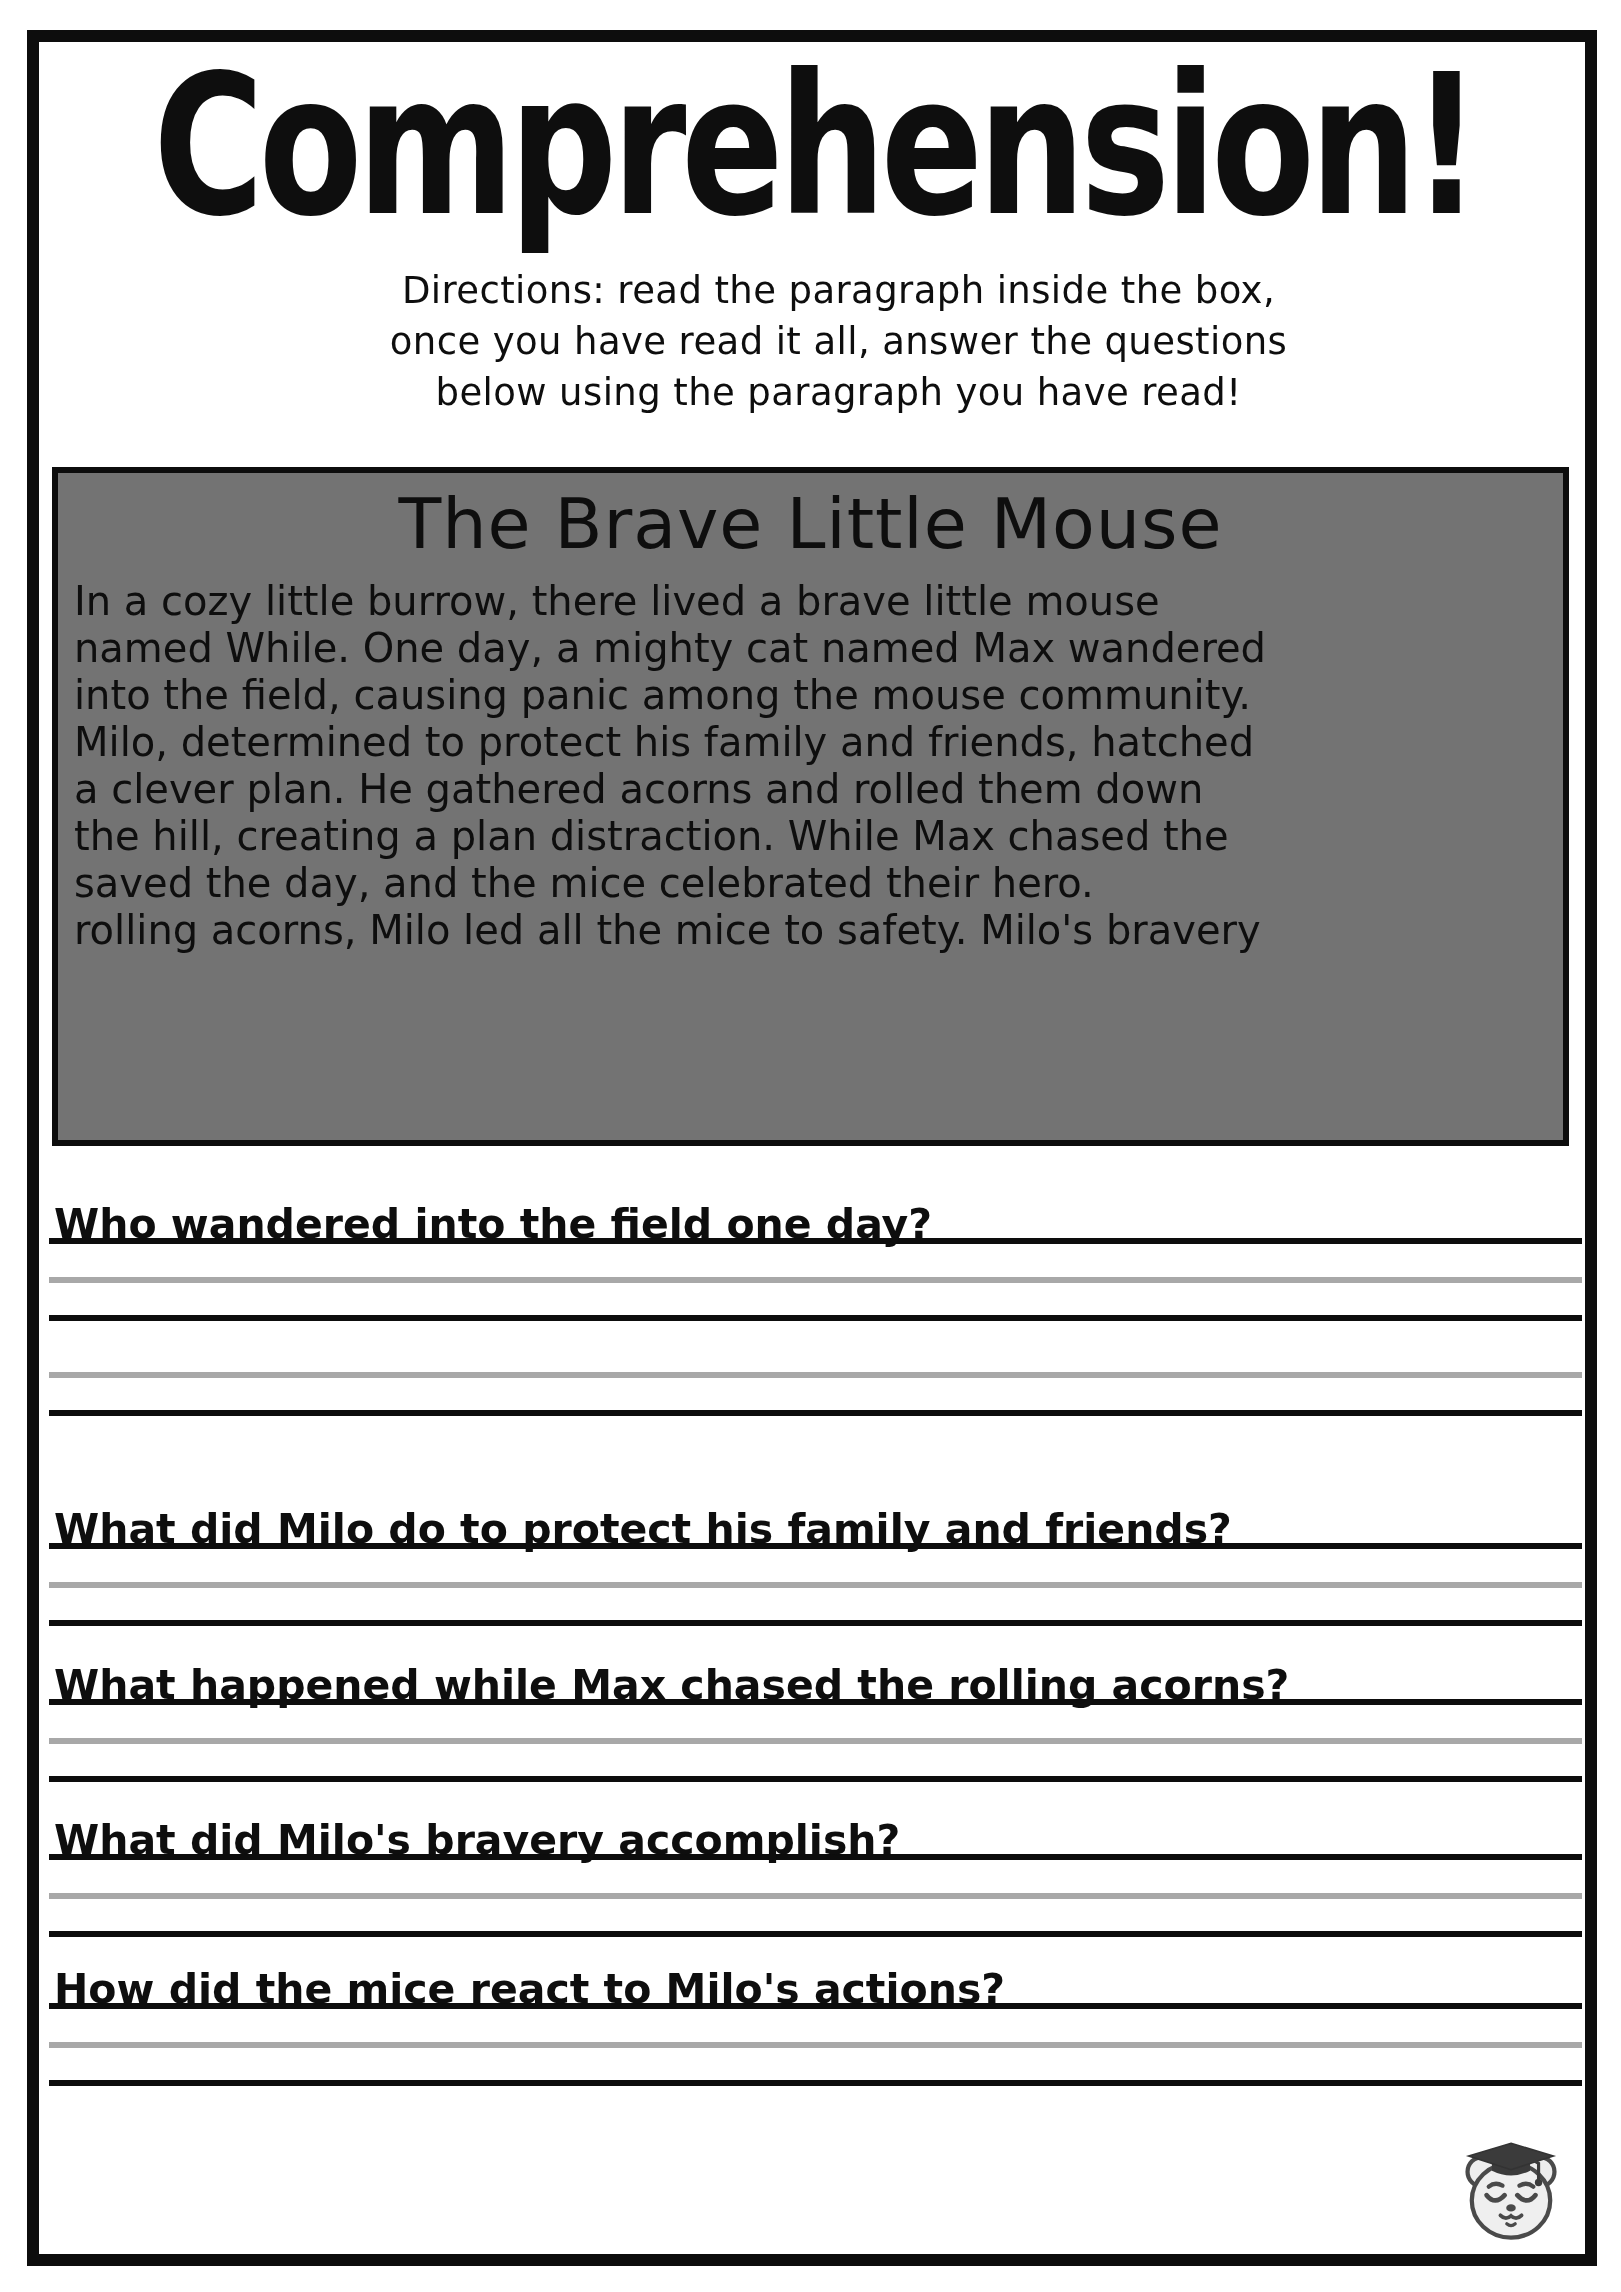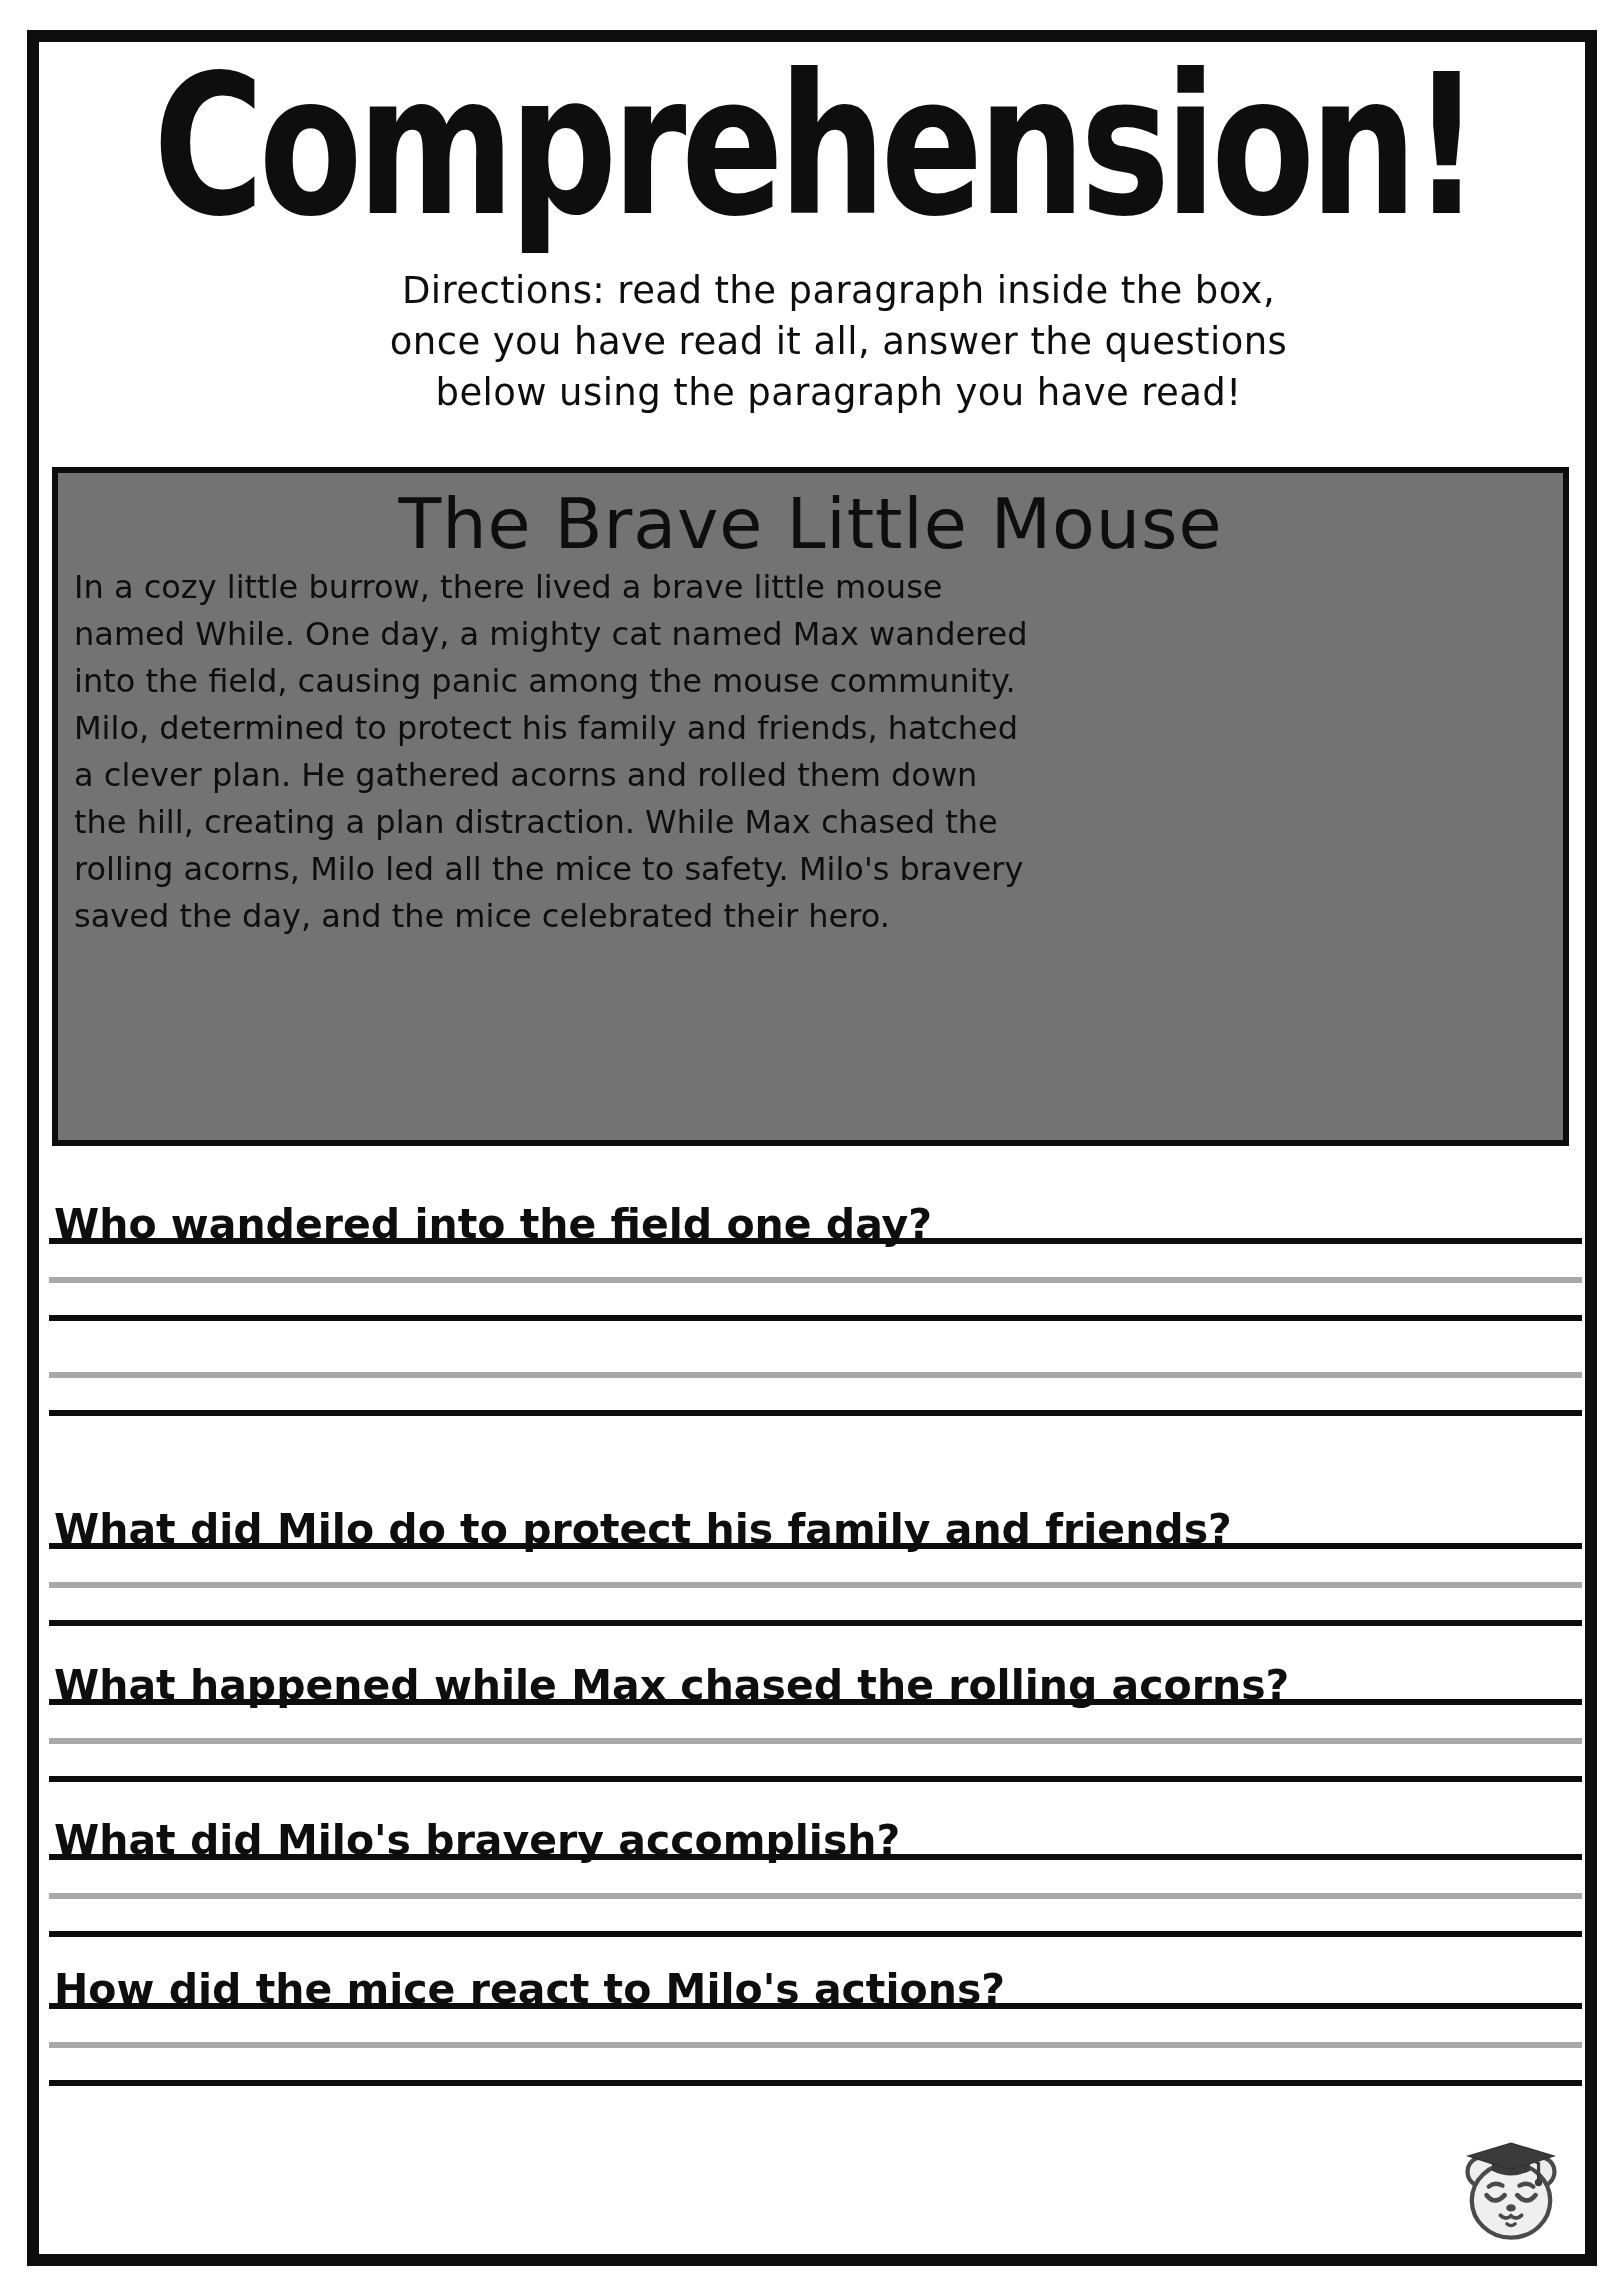--- a/index.html
+++ b/index.html
@@ -25,21 +25,21 @@
   }
   .passage-box{
     position:absolute;left:52px;top:467px;width:1517px;height:679px;
     box-sizing:border-box;border:6.3px solid #0d0d0d;background:#737373;
   }
   .passage-title{
     margin:10.7px 0 0 0;text-align:center;font-size:70px;font-weight:500;
     letter-spacing:0.9px;line-height:1.15;
   }
   .passage-text{
-    margin:0 16px 0 16px;font-size:32px;line-height:47px;letter-spacing:0px;
+    margin:14px 16px 0 16px;font-size:40px;line-height:47px;letter-spacing:0px;
   }
   .pline{white-space:nowrap;}
   .q{position:absolute;left:49px;width:1533px;}
   .qt{position:relative;height:52px;border-bottom:6.3px solid #0d0d0d;}
   .qt .t{
     position:absolute;left:5px;bottom:-9.9px;font-size:41px;white-space:nowrap;font-weight:bold;
   }
   .ln{width:100%;}
   .ln.g{margin-top:33px;height:6.3px;background:#a8a8a8;}
   .ln.b{margin-top:32px;height:5.4px;background:#0d0d0d;}
@@ -64,22 +64,22 @@
 
   <section class="passage-box">
     <h2 class="passage-title">The Brave Little Mouse</h2>
     <div class="passage-text">
       <div class="pline">In a cozy little burrow, there lived a brave little mouse</div>
       <div class="pline">named While. One day, a mighty cat named Max wandered</div>
       <div class="pline">into the field, causing panic among the mouse community.</div>
       <div class="pline">Milo, determined to protect his family and friends, hatched</div>
       <div class="pline">a clever plan. He gathered acorns and rolled them down</div>
       <div class="pline">the hill, creating a plan distraction. While Max chased the</div>
+      <div class="pline">saved the day, and the mice celebrated their hero.</div>
       <div class="pline">rolling acorns, Milo led all the mice to safety. Milo's bravery</div>
-      <div class="pline">saved the day, and the mice celebrated their hero.</div>
     </div>
   </section>
 
   <div class="q" style="top:1186px">
     <div class="qt">
       <span class="t">Who wandered into the field one day?</span>
     </div>
     <div class="ln g"></div>
     <div class="ln b"></div>
   </div>

